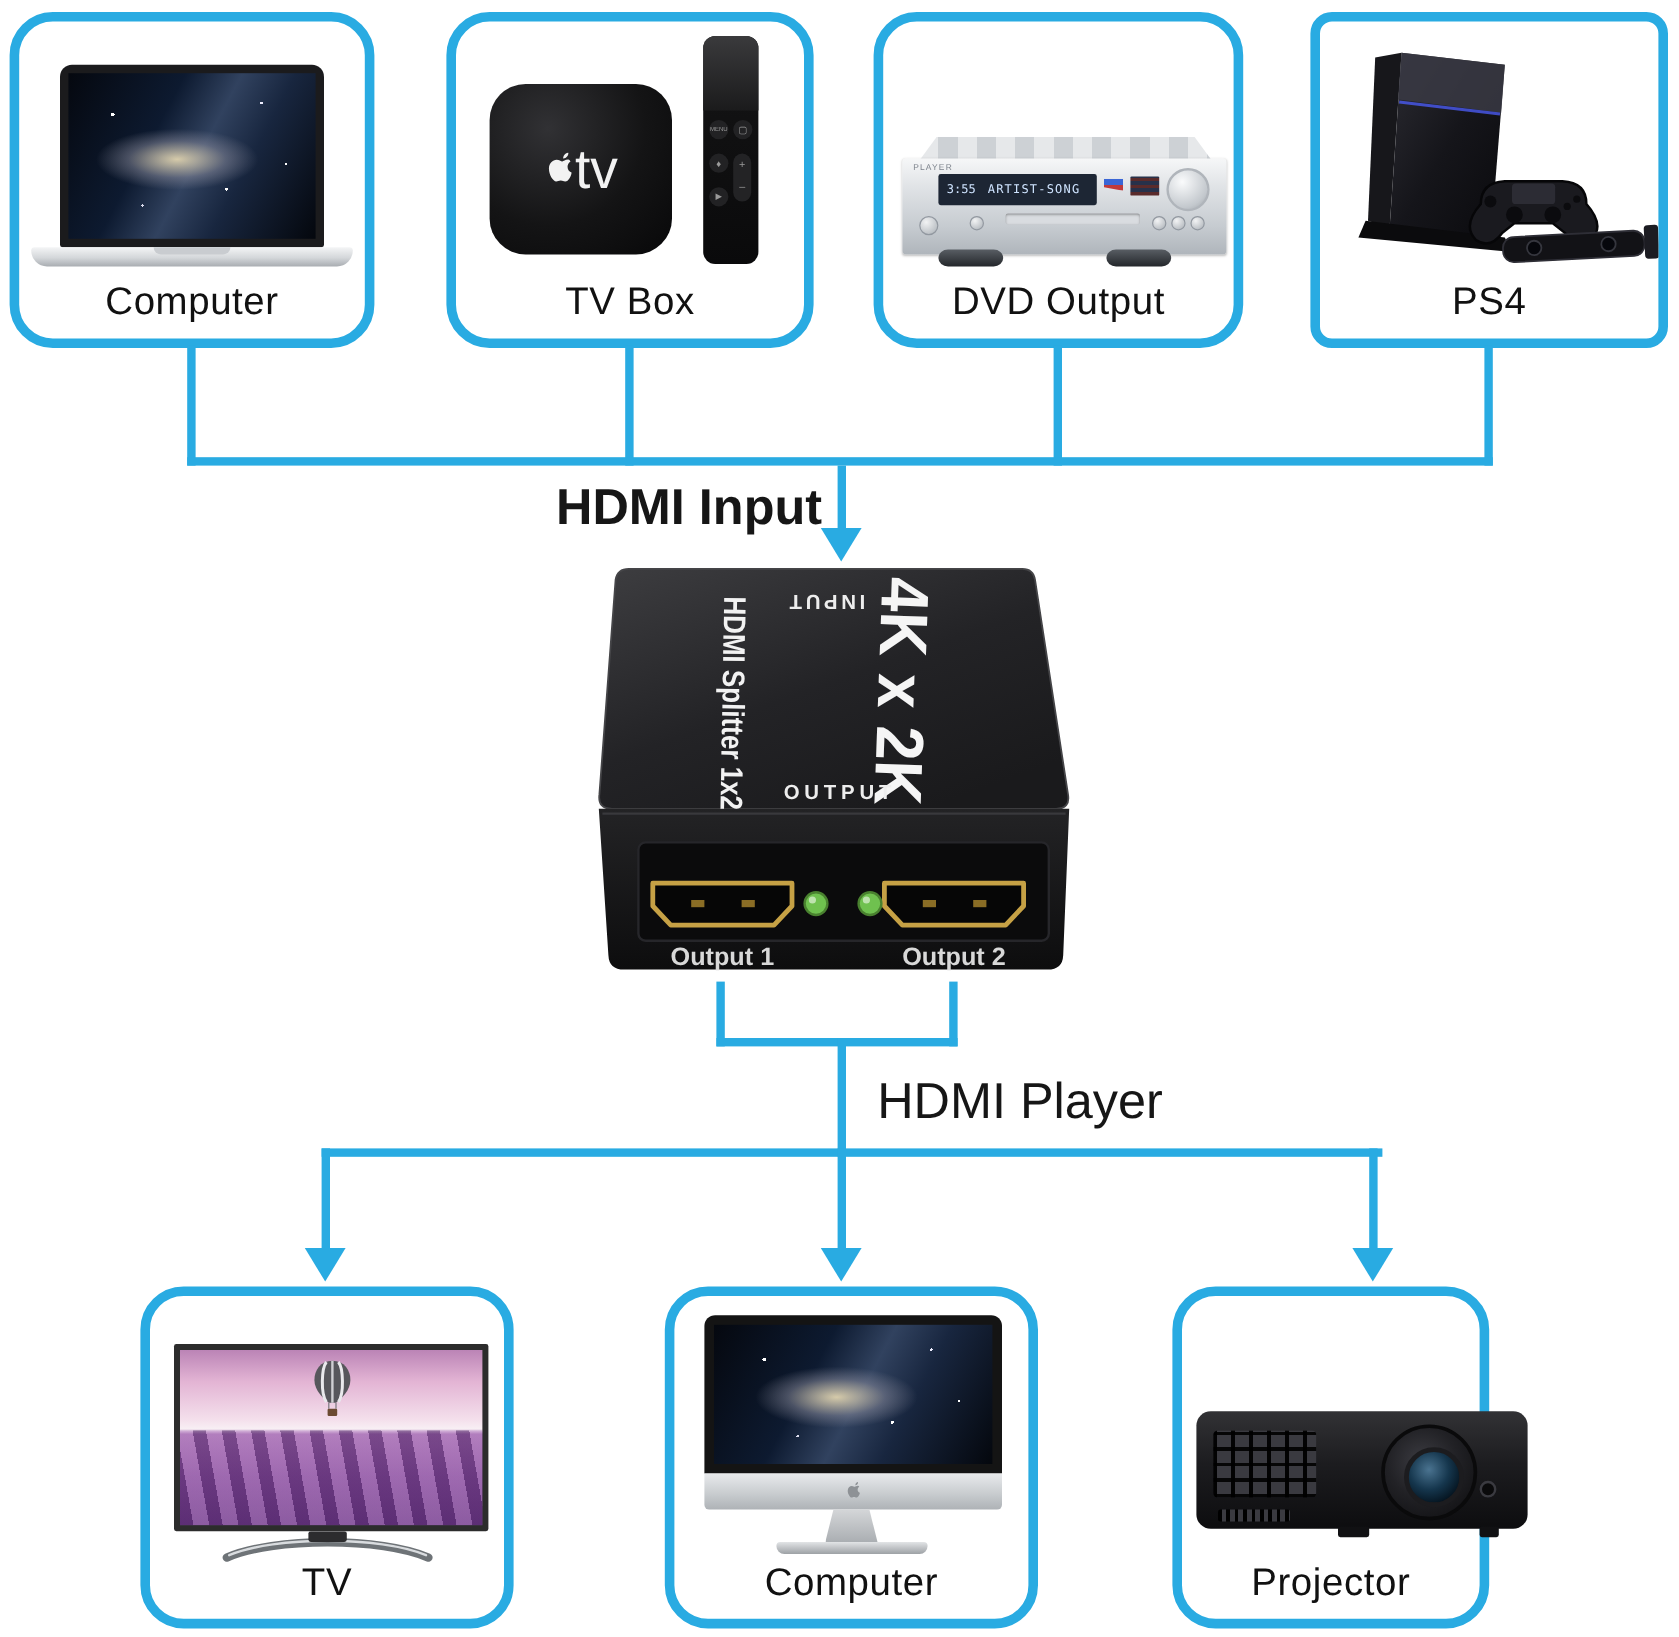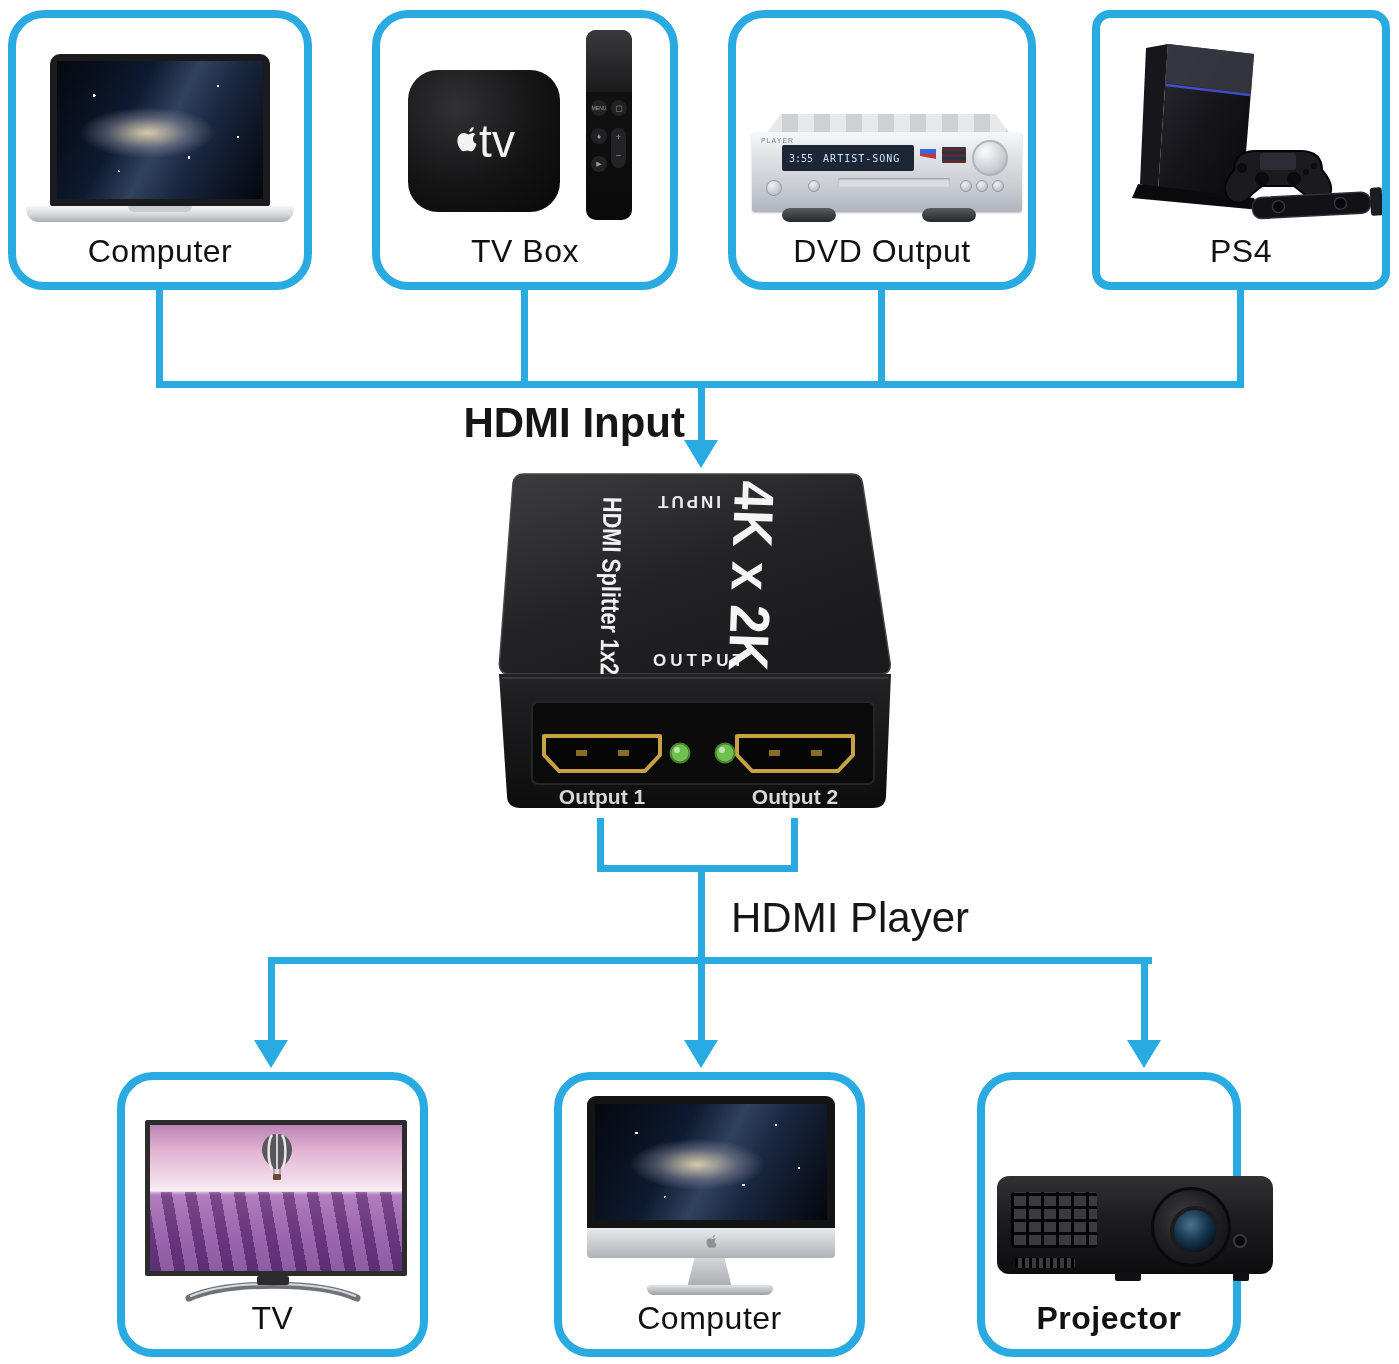--- a/index.html
+++ b/index.html
@@ -303,21 +303,21 @@
     <div class="imac-chin">
       <svg width="14" height="16" viewBox="0 0 24 28">
         <path fill="#8e9296" d="M15.1,4.6c0-2.4,1.9-4.2,4-4.5c0.3,2.5-1.8,4.8-4,4.6z M19.1,5.6c-2.5-0.1-3.6,1.4-4.7,1.4 c-1.1,0-2.4-1.3-4.4-1.3C7,5.8,4,8.2,4,12.8c0,4.7,3.3,9.9,5.7,9.9c1.2,0,1.9-0.8,3.5-0.8c1.6,0,2,0.8,3.5,0.8 c2.5,0,4.9-4.7,4.9-7.1c-2.2-0.8-3.1-2.4-3.1-4.4c0-1.8,0.9-3.2,2.3-4.1C20.3,6.3,19.7,5.6,19.1,5.6z"></path>
       </svg>
     </div>
     <div class="imac-neck"></div>
     <div class="imac-base"></div>
     <div class="dev-label">Computer</div>
   </div>
 
-  <div class="dev-box" style="left:977px;top:1072px;width:264px;height:285px;font-weight:bold;">
+  <div class="dev-box" style="left:977px;top:1072px;width:264px;height:285px;">
     <div class="proj-body">
       <div class="proj-vents"></div>
       <div class="proj-lens">
           <div class="proj-lens-in"></div>
         </div>
       <div class="proj-dot"></div>
       <div class="proj-strip"></div>
       <div class="proj-foot" style="left:118px;"></div>
       <div class="proj-foot" style="right:24px;width:16px;"></div>
     </div>

